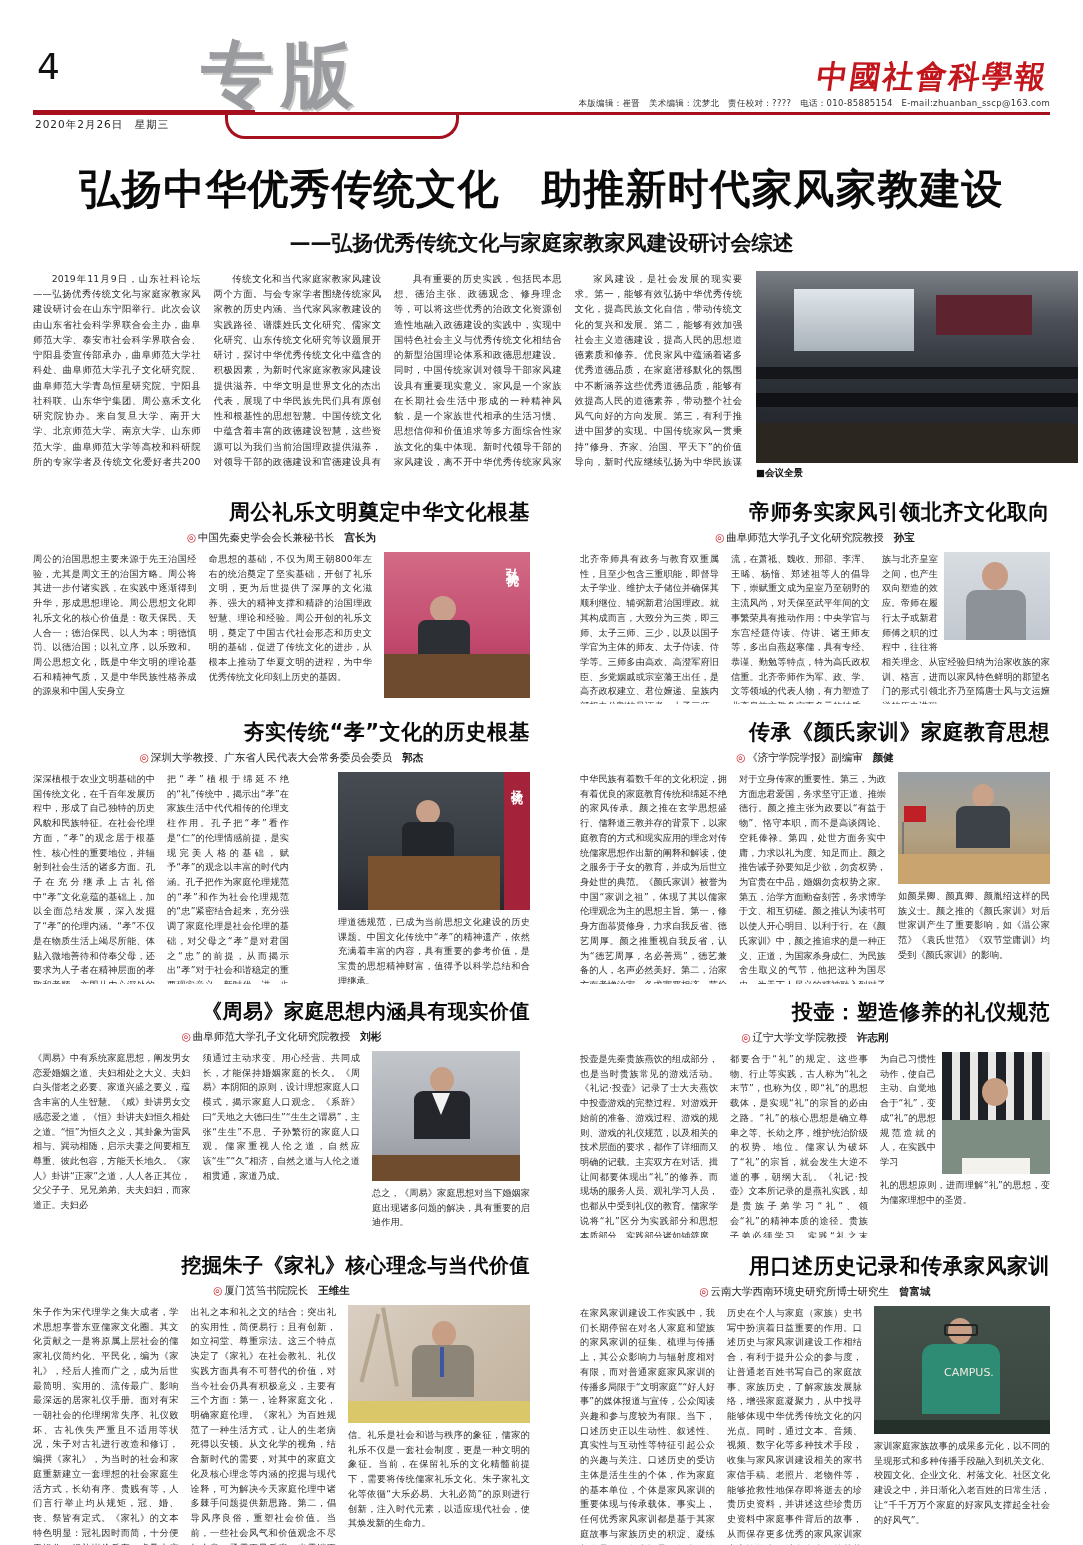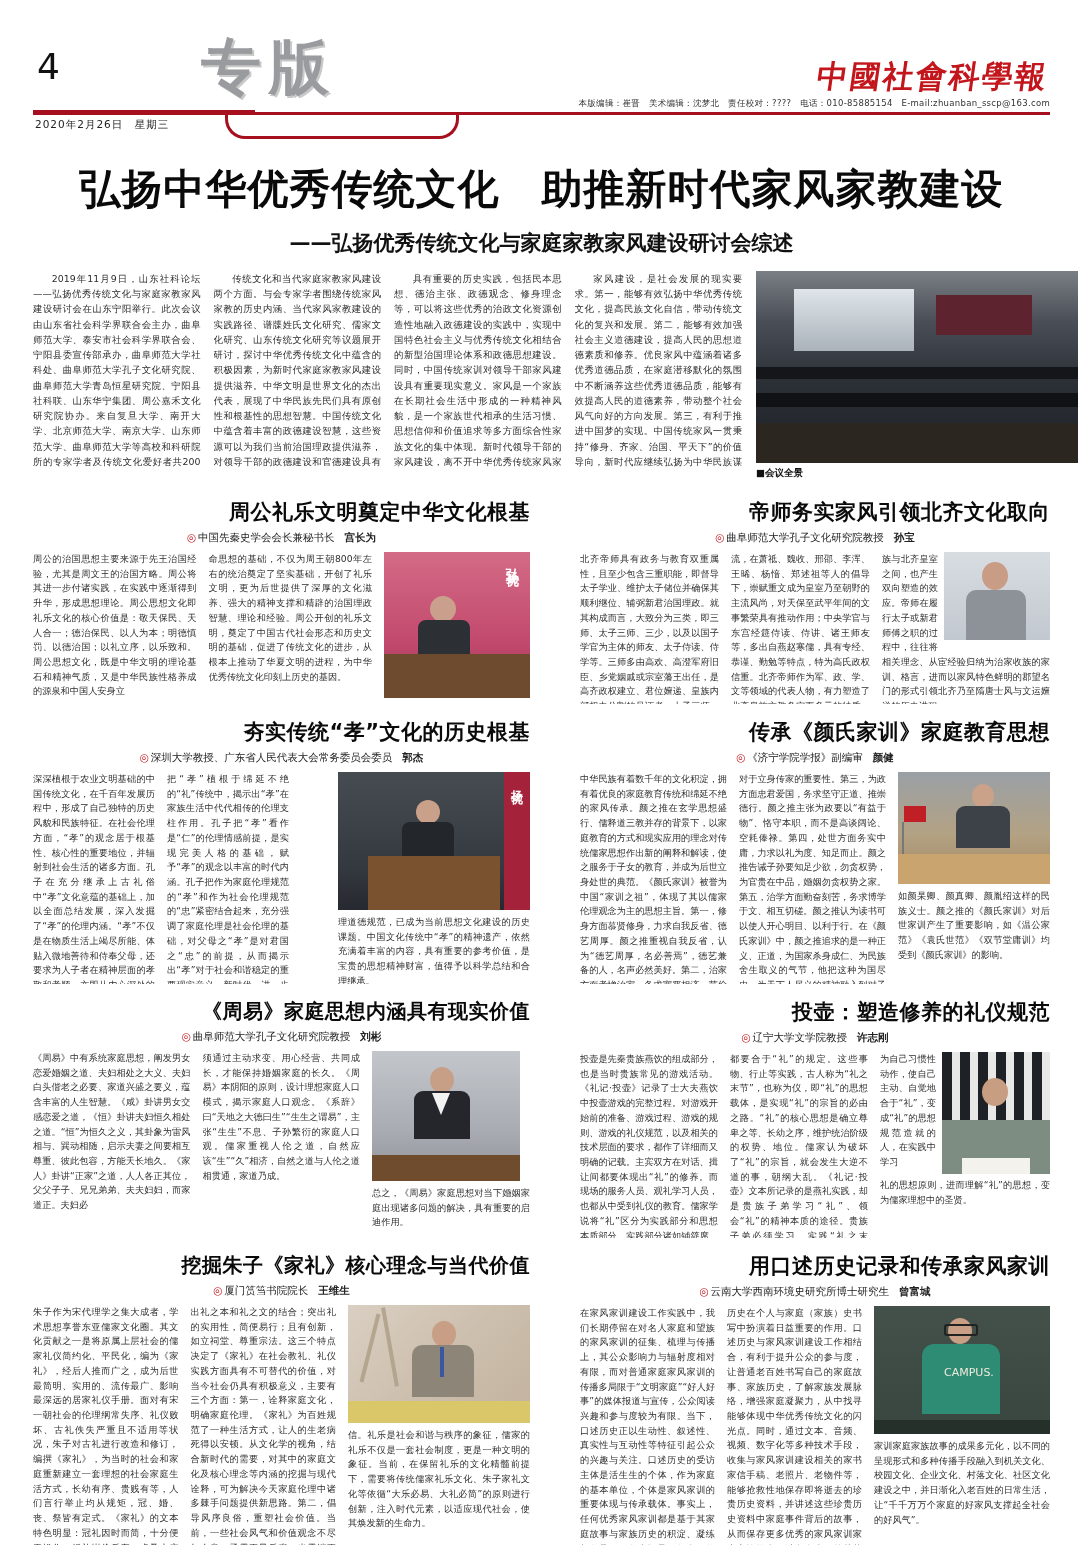--- a/index.html
+++ b/index.html
@@ -6,21 +6,21 @@
   .page{
     width:1083px;height:1545px;background:#ffffff;margin:0 auto;
     font-family:"DejaVu Sans",sans-serif;color:#222;position:relative;
     box-sizing:border-box;padding:34px 33px 20px;overflow:hidden;
   }
   
   .header{position:relative;height:118px;}
   .page-num{position:absolute;left:4px;top:12px;font-size:36px;font-weight:400;color:#111;}
   .date-line{position:absolute;left:2px;top:84px;font-size:10.5px;color:#222;letter-spacing:1px;}
   .section-label{
-    position:absolute;left:168px;top:-6px;font-size:60px;font-weight:900;
+    position:absolute;left:168px;top:-6px;font-size:72px;font-weight:900;
     color:#9a9b9e;letter-spacing:8px;text-shadow:2px 2px 0 #c9c9c9;
   }
   .masthead{
     position:absolute;right:2px;top:22px;font-size:31px;font-weight:900;color:#c3161c;
     font-family:"DejaVu Serif",serif;transform:skewX(-8deg);letter-spacing:2px;
   }
   .staff-line{position:absolute;right:0;top:64px;font-size:8.5px;color:#333;letter-spacing:0.3px;}
   .red-rule{position:absolute;left:0;right:0;top:78px;height:3px;background:#a6101e;}
   .red-rule-left{position:absolute;left:0;width:222px;top:76px;height:2px;background:#a6101e;}
   .section-tab{

